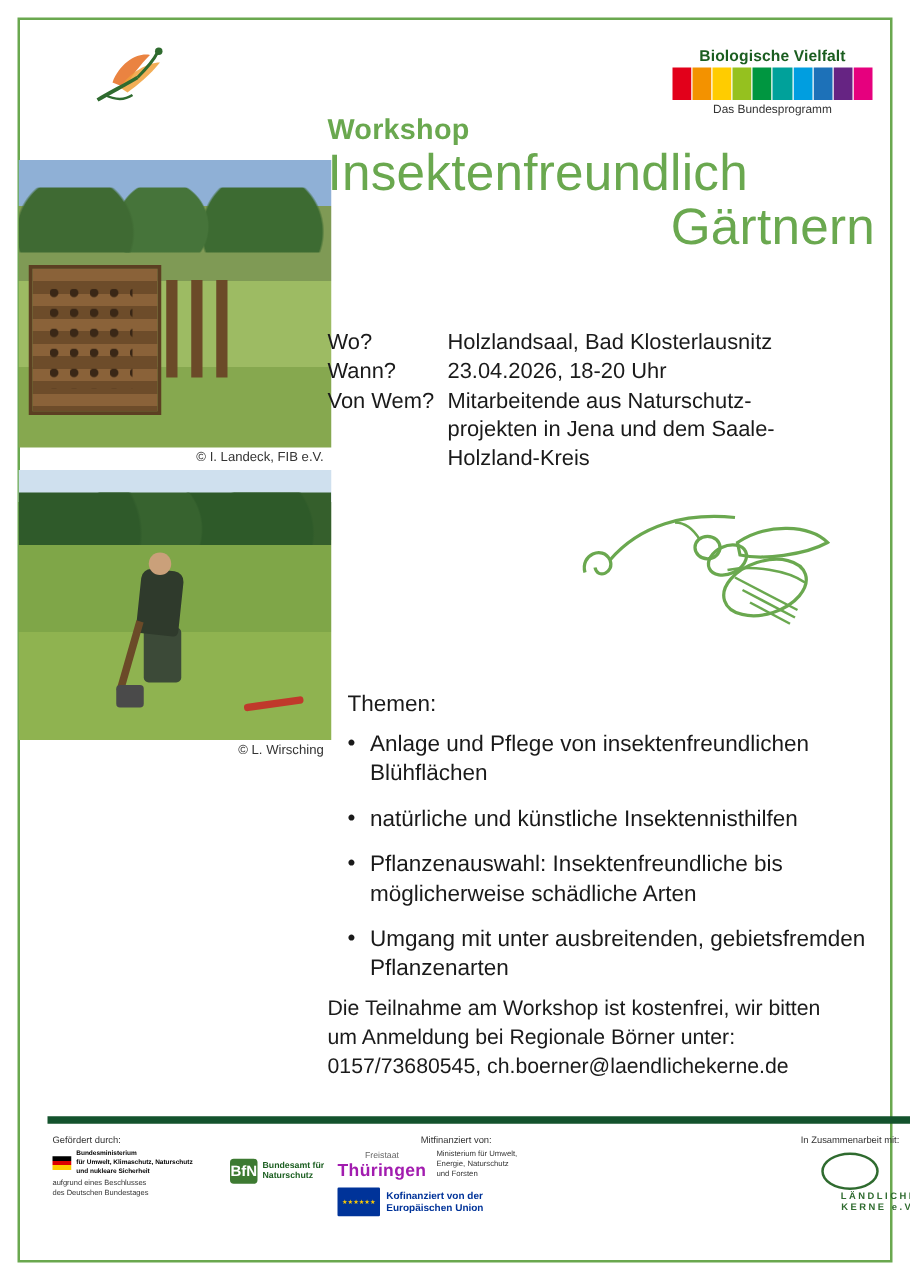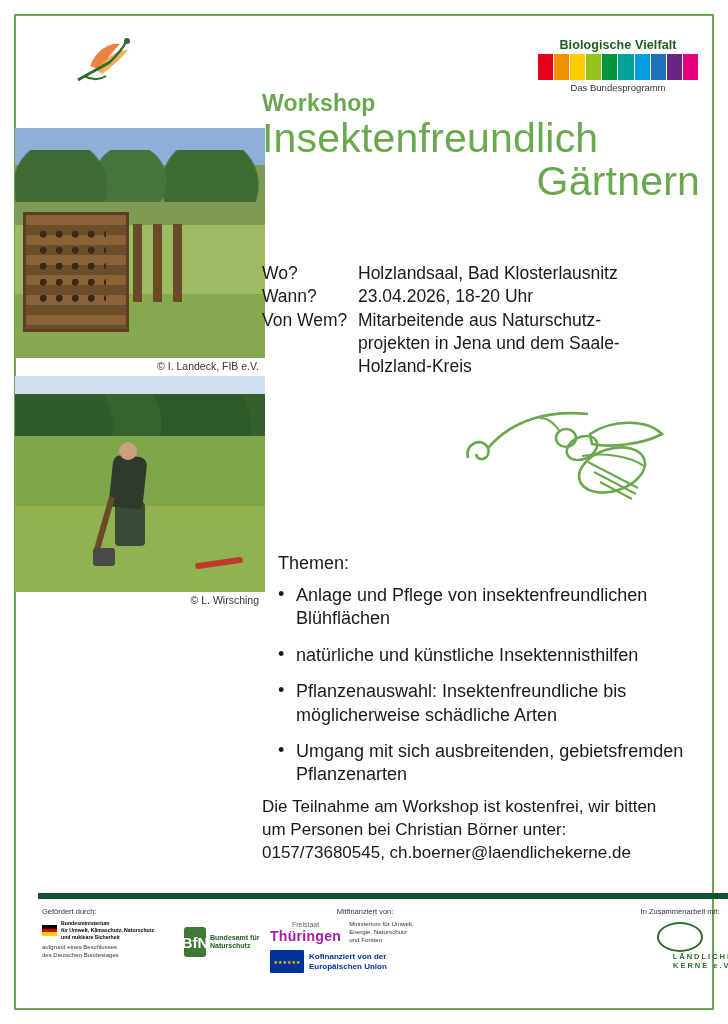--- a/index.html
+++ b/index.html
@@ -181,21 +181,21 @@
     margin-left: 22px;
   }
   .fgroup { position: absolute; text-align: center; }
   .flabel { font-size: 7.5px; color: #333; margin-bottom: 4px; }
   .fnote  { font-size: 6px; color: #333; margin-top: 4px; line-height: 1.25; }
 
   .bmuv { display: flex; align-items: center; gap: 4px; }
   .bmuv .flag { width: 15px; height: 11px; background: linear-gradient(180deg,#000 0 33%,#d00 33% 66%,#fc0 66% 100%); }
   .bmuv .txt { font-size: 5.2px; color: #000; text-align: left; line-height: 1.3; font-weight: bold;}
   .bfn { display: flex; align-items:center; gap: 4px; }
-  .bfn .mark { width: 22px; height: 30px; border-radius: 3px; background: #3d7a32; color:#fff; font-size: 15px; font-weight: bold; display:flex; align-items:center; justify-content:center;}
+  .bfn .mark { width: 22px; height: 20px; border-radius: 3px; background: #3d7a32; color:#fff; font-size: 12px; font-weight: bold; display:flex; align-items:center; justify-content:center;}
   .bfn .txt { font-size: 7px; color:#1b5e20; font-weight: bold; text-align:left; line-height:1.2;}
   .thuer .t1 { font-size: 7px; color:#666; }
   .thuer .t2 { font-size: 14px; font-weight: bold; color:#a21caf; letter-spacing:.3px;}
   .minist { font-size: 6.2px; color:#333; text-align:left; line-height:1.3; }
   .eu { display:flex; align-items:center; gap:5px; margin-top:6px;}
   .eu .flag {
     width: 34px; height: 23px; background: #003399; position: relative; border-radius:1px;
   }
   .eu .flag::after {
     content:"★★★★★★"; position:absolute; left:0; right:0; top:50%; transform:translateY(-50%);
@@ -320,27 +320,27 @@
     <path d="M120 56 C140 52, 168 56, 182 66" fill="none" stroke="#6aa84f" stroke-width="2"></path>
     <path d="M98 32 C92 22, 86 18, 78 18" stroke="#6aa84f" stroke-width="2" fill="none"></path>
   </svg>
 
   <div class="themen">
     <div class="themen-title">Themen:</div>
     <ul class="bullets">
       <li>Anlage und Pflege von insektenfreundlichen Blühflächen</li>
       <li>natürliche und künstliche Insektennisthilfen</li>
       <li>Pflanzenauswahl: Insektenfreundliche bis möglicherweise schädliche Arten</li>
-      <li>Umgang mit sich ausbreitenden, gebietsfremden Pflanzenarten</li>
+      <li>Umgang mit unter ausbreitenden, gebietsfremden Pflanzenarten</li>
     </ul>
   </div>
 
   <div class="signup">
     <div>Die Teilnahme am Workshop ist kostenfrei, wir bitten</div>
-    <div>um Personen bei Christian Börner unter:</div>
+    <div>um Anmeldung bei Regionale Börner unter:</div>
     <div>0157/73680545, ch.boerner@laendlichekerne.de</div>
   </div>
 
   <div class="footer">
 
     <div class="fgroup" style="left:4px; top:8px; width:160px;">
       <div class="flabel" style="text-align:left">Gefördert durch:</div>
       <div class="bmuv">
         <div class="flag"></div>
         <div class="txt" style="white-space:pre-line">Bundesministerium

